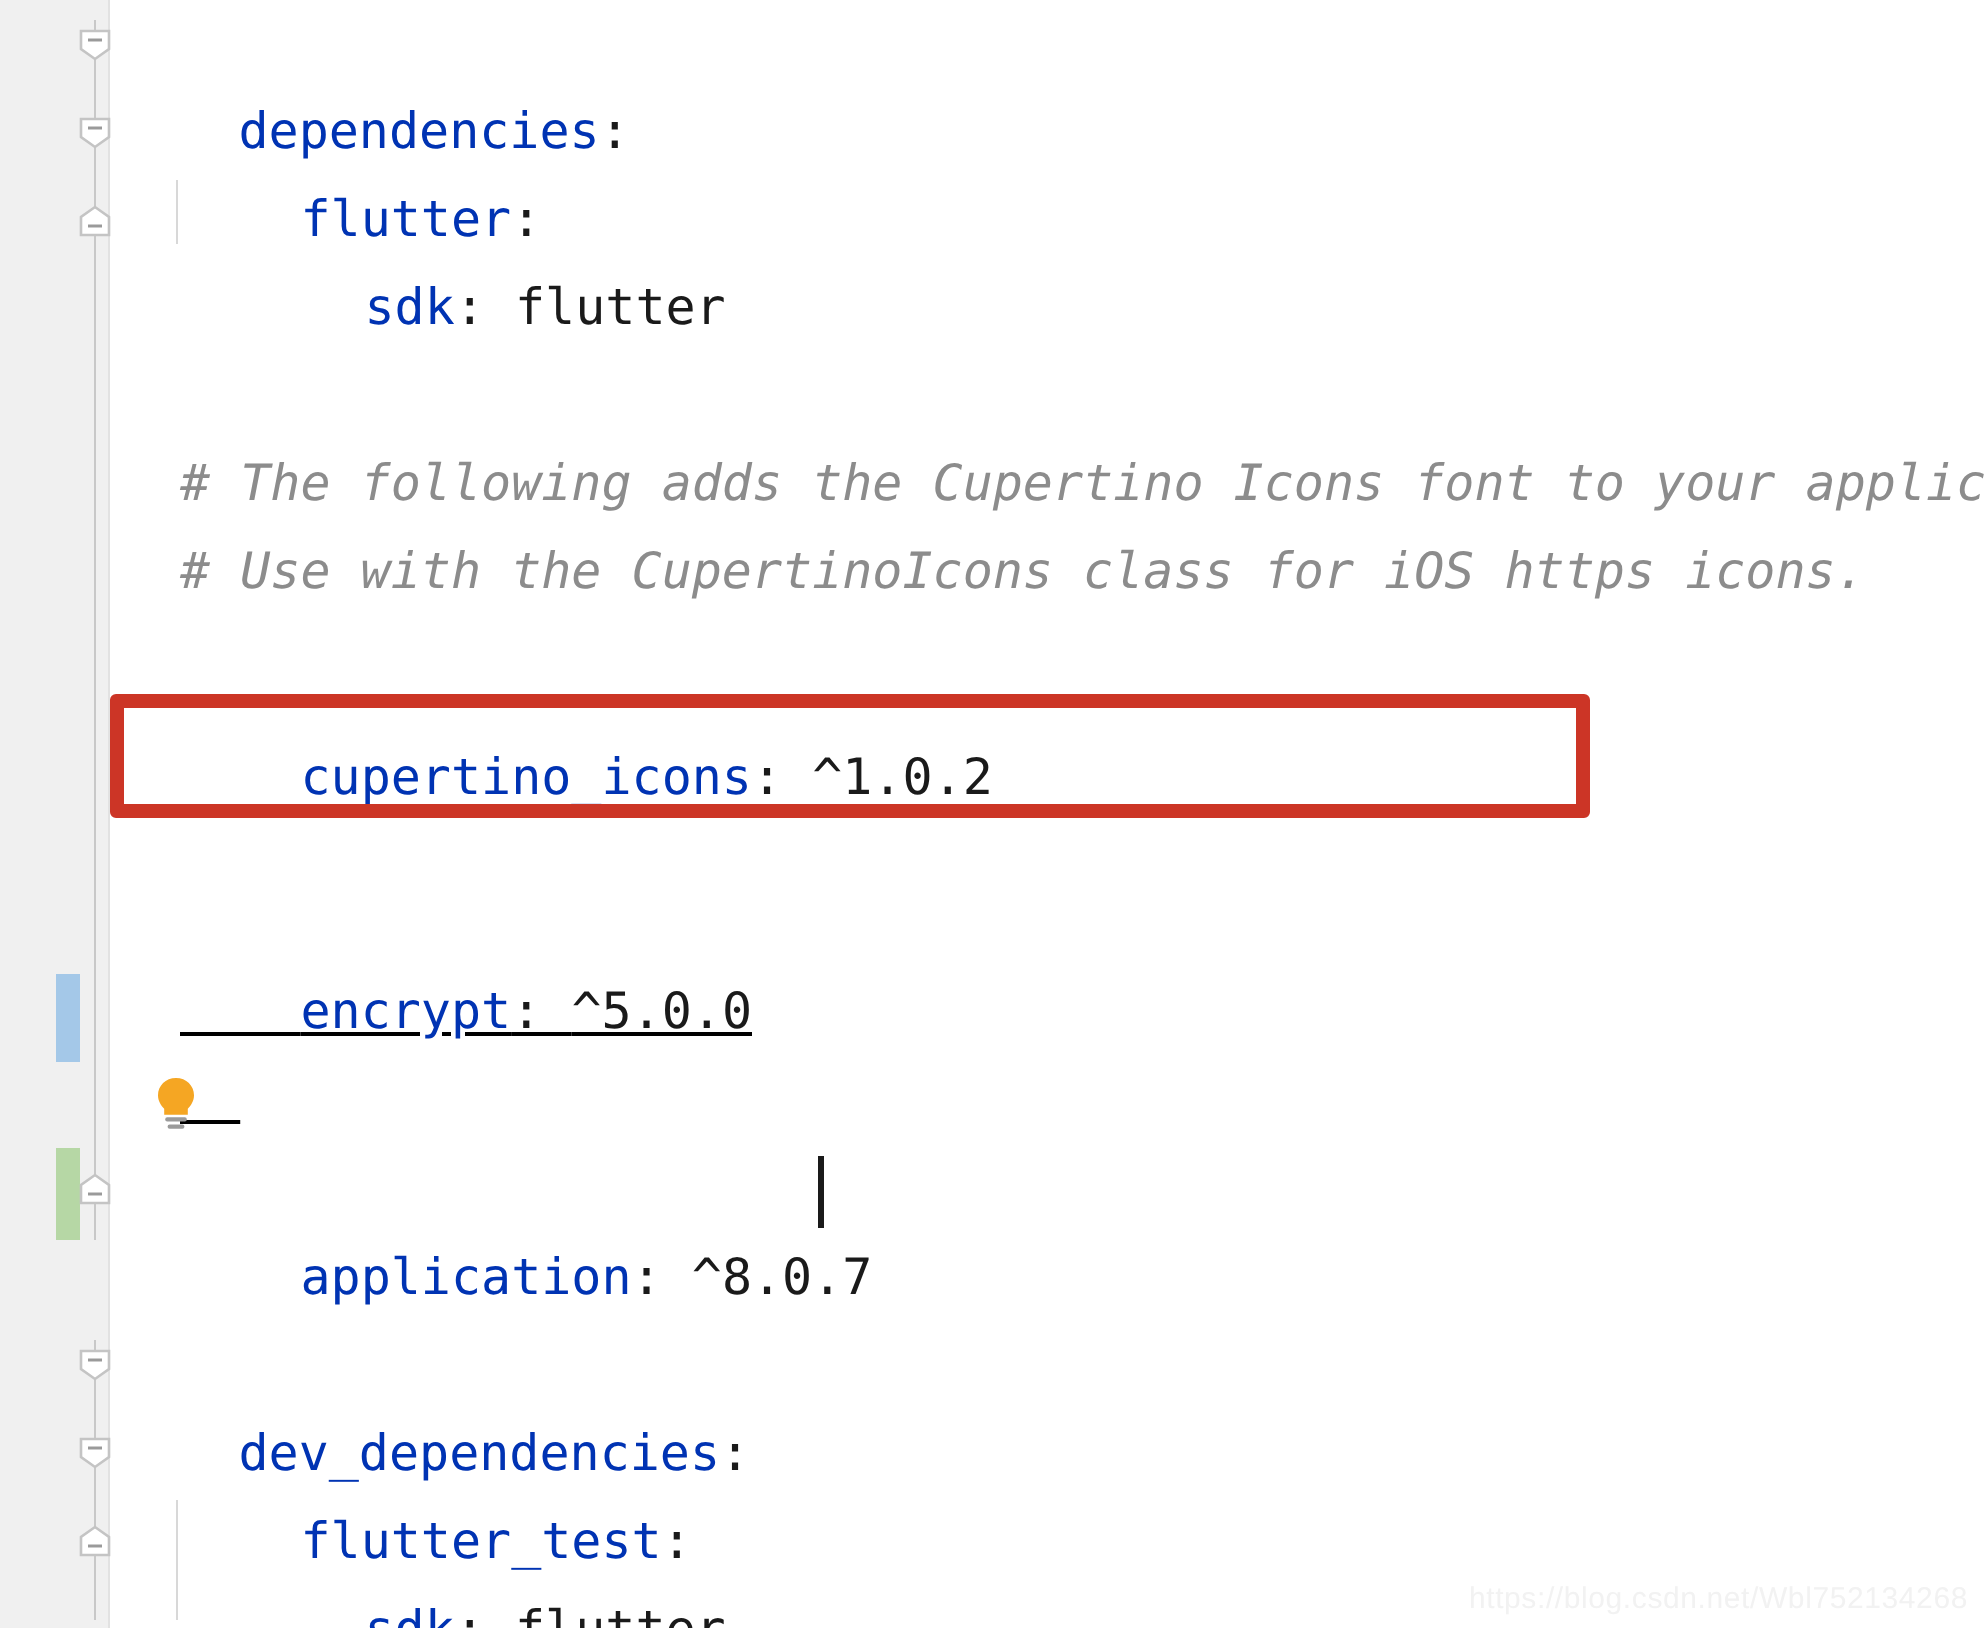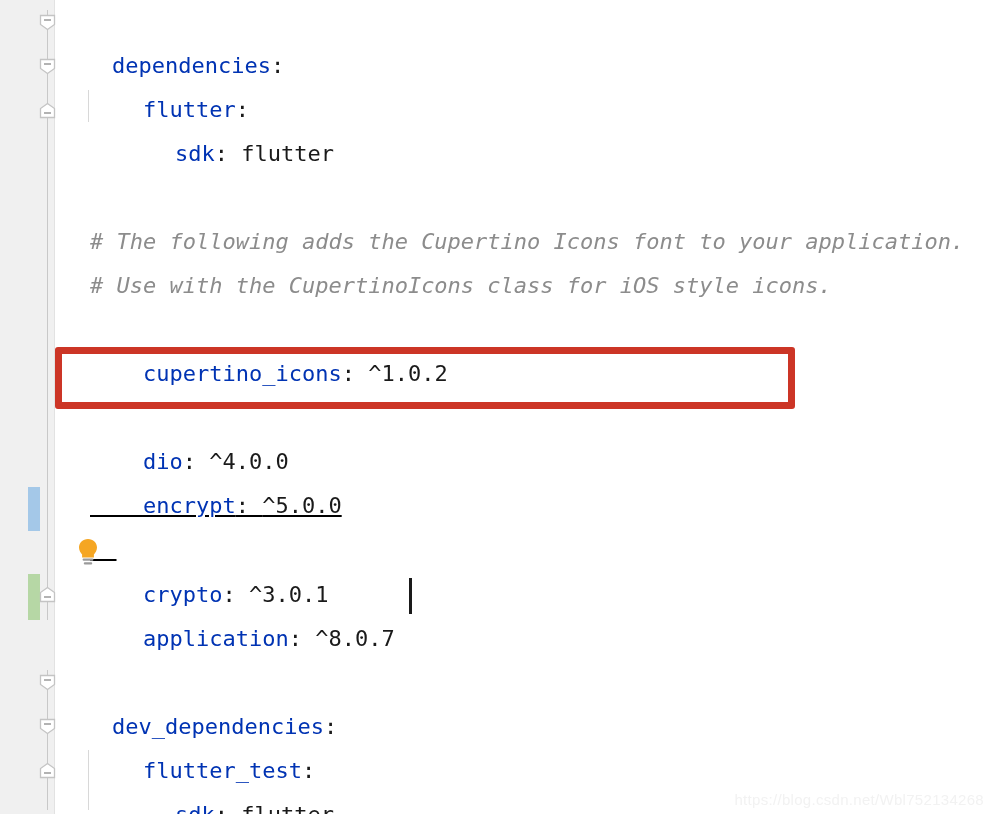--- a/index.html
+++ b/index.html
@@ -94,21 +94,21 @@
     z-index: 2;
   }
 
   
   .line {
     position: absolute;
     left: 55px;
     height: 44px;
     line-height: 44px;
     white-space: pre;
-    font-size: 22px;
+    font-size: 25px;
     font-family: "DejaVu Sans Mono", "Liberation Mono", monospace;
     letter-spacing: 0px;
     z-index: 4;
   }
   .key      { color: #0033b3; }
   .val      { color: #1a1a1a; }
   .comment  { color: #8c8c8c; font-style: italic; }
   .punct    { color: #1a1a1a; }
 
   
@@ -220,39 +220,33 @@
   <div class="line" style="top:88px; left:122px;">
     <span class="key">sdk</span><span class="punct">: </span><span class="val">flutter</span>
   </div>
 
   <div class="line" style="top:44px; left:90px;">
     <span class="key">flutter</span><span class="punct">:</span>
   </div>
 
   <div class="line comment" style="top:220px; left:90px;"># The following adds the Cupertino Icons font to your application.</div>
 
-  <div class="line comment" style="top:264px; left:90px;"># Use with the CupertinoIcons class for iOS style icons.</div>
-
-  <div class="line" style="top:308px; left:90px;">
+  <div class="line comment" style="top:264px; left:90px;"># Use with the CupertinoIcons class for iOS https icons.</div>
+
+  <div class="line" style="top:323px; left:90px;">
     <span class="key">cupertino_icons</span><span class="punct">: </span><span class="val">^1.0.2</span>
   </div>
 
 
-  <div class="line" style="top:396px; left:90px;">
-    <span class="key">dio</span><span class="punct">: </span><span class="val">^4.0.0</span>
-  </div>
 
   <div class="line" style="top:440px; left:90px;text-decoration:underline;">
     <span class="key">encrypt</span><span class="punct">: </span><span class="val">^5.0.0</span>
   </div>
 
 
-  <div class="line" style="top:529px; left:90px;">
-    <span class="key">crypto</span><span class="punct">: </span><span class="val">^3.0.1</span>
-  </div>
 
   <div class="line" style="top:573px; left:90px;">
     <span class="key">application</span><span class="punct">: </span><span class="val">^8.0.7</span>
   </div>
 
   <div class="line" style="top:705px; left:90px;">
     <span class="key">flutter_test</span><span class="punct">:</span>
   </div>
 
   <div class="line" style="top:661px; left:59px;">

